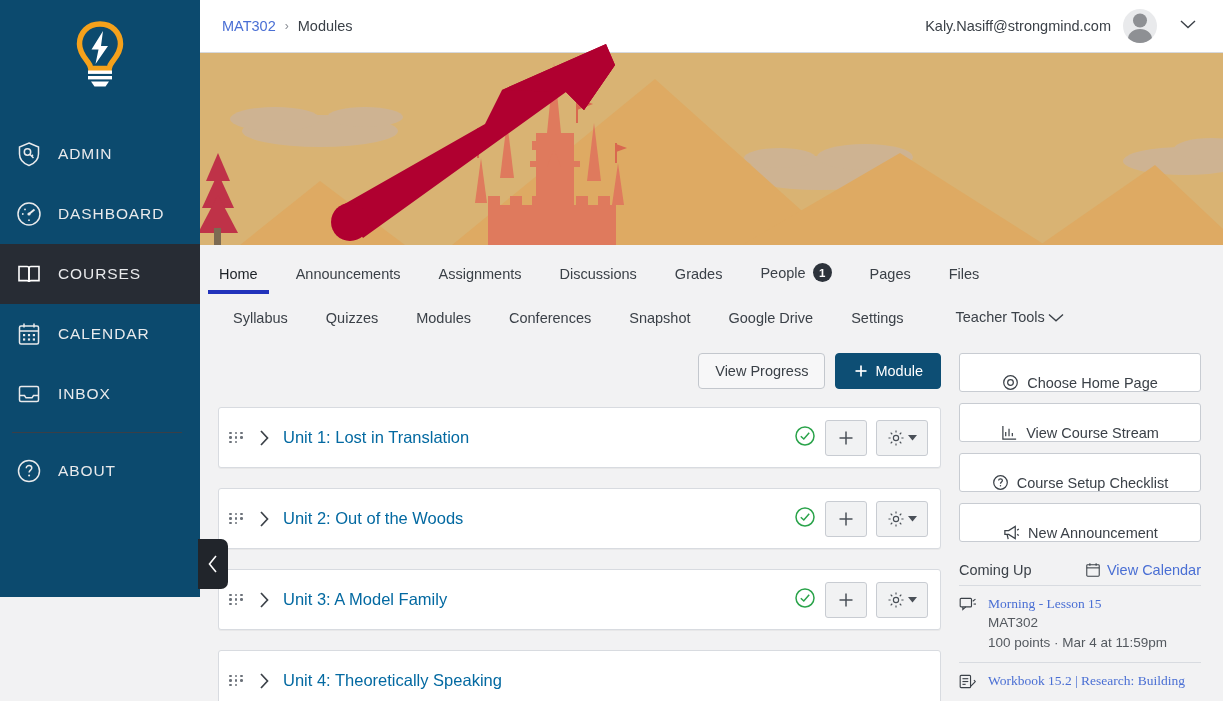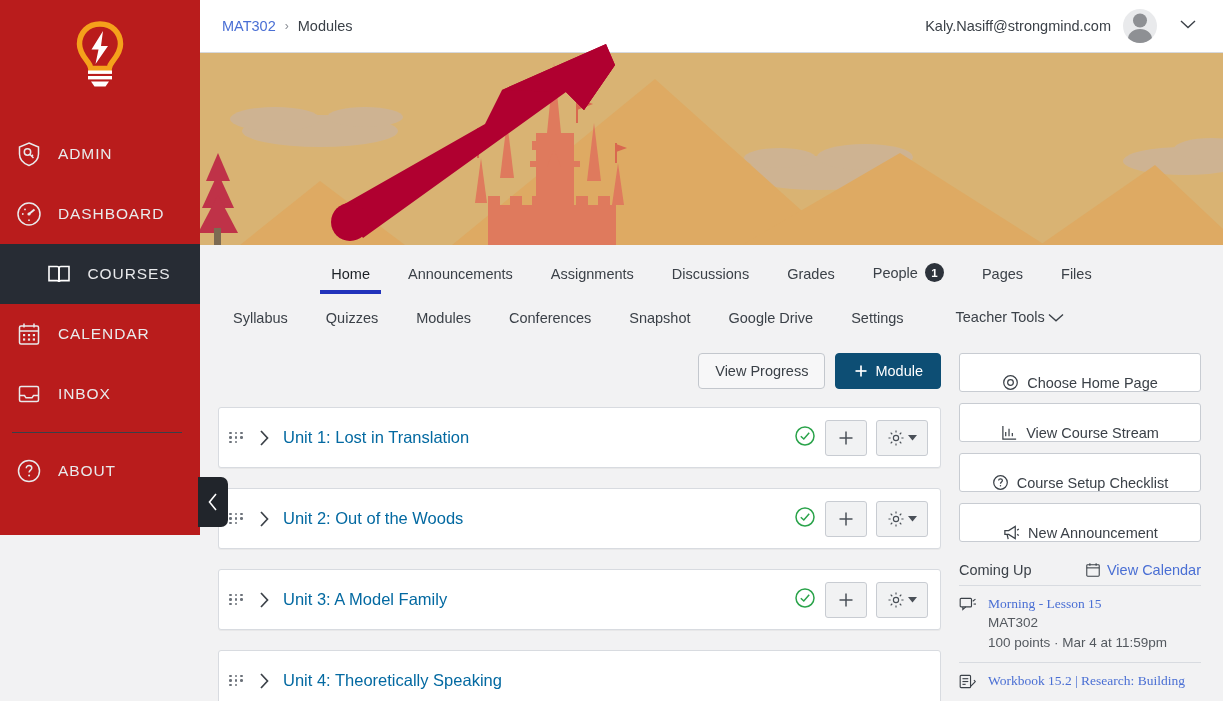--- a/index.html
+++ b/index.html
@@ -6,34 +6,34 @@
   html, body {
     width: 1223px; height: 701px;
     overflow: hidden;
     font-family: "Liberation Sans", sans-serif;
     background: #f2f2f3;
   }
   .app { position: relative; width: 1223px; height: 701px; display: flex; }
 
   
   .sidebar {
-    width: 200px; height: 535px;
-    background: #b91c1c;
+    width: 200px; height: 597px;
+    background: #0c4a6e;
     flex: 0 0 200px;
     position: relative;
     color: #e4e5e7;
   }
   .logo-wrap { height: 110px; display: flex; align-items: center; justify-content: center; }
   .nav-list { margin-top: 14px; }
   .nav-item {
     height: 60px; display: flex; align-items: center;
     padding-left: 16px; gap: 16px;
     cursor: pointer;
   }
-  .nav-item.active { background: #272c34; justify-content: center; }
+  .nav-item.active { background: #272c34; }
   .nav-item .nav-label {
     font-size: 15.5px; letter-spacing: .9px; color: #e9eaec; font-weight: 400;
   }
   .nav-icon { width: 26px; height: 26px; display: block; flex: 0 0 26px; }
   .nav-divider { height: 1px; background: #3a3f47; margin: 8px 18px 8px 12px; }
   .collapse-tab {
     position: absolute; left: 0; bottom: 8px;
     width: 30px; height: 50px;
     background: #21252b;
     border-radius: 0 7px 7px 0;
@@ -62,21 +62,21 @@
     width: 34px; height: 34px; border-radius: 50%;
     background: #e9eaec; overflow: hidden; position: relative;
   }
   .chev-btn { padding: 4px 8px; cursor: pointer; }
 
   
   .banner { height: 192px; width: 100%; position: relative; overflow: hidden; background: #d9b373; }
 
   
   .tabs-zone { background: #f2f2f3; padding-top: 8px; }
-  .tabrow { display: flex; align-items: flex-end; padding-left: 0; justify-content: center; }
+  .tabrow { display: flex; align-items: flex-end; padding-left: 0; }
   .tab {
     padding: 10px 19px 9px 19px; font-size: 14.5px; color: #3b4148;
     cursor: pointer; position: relative; white-space: nowrap;
     display: flex; align-items: center; gap: 7px;
   }
   .tab.active { color: #1c2126; }
   .tab.active::after {
     content: ""; position: absolute; left: 8px; right: 8px; bottom: -3px;
     height: 4px; background: #2233bb;
   }

